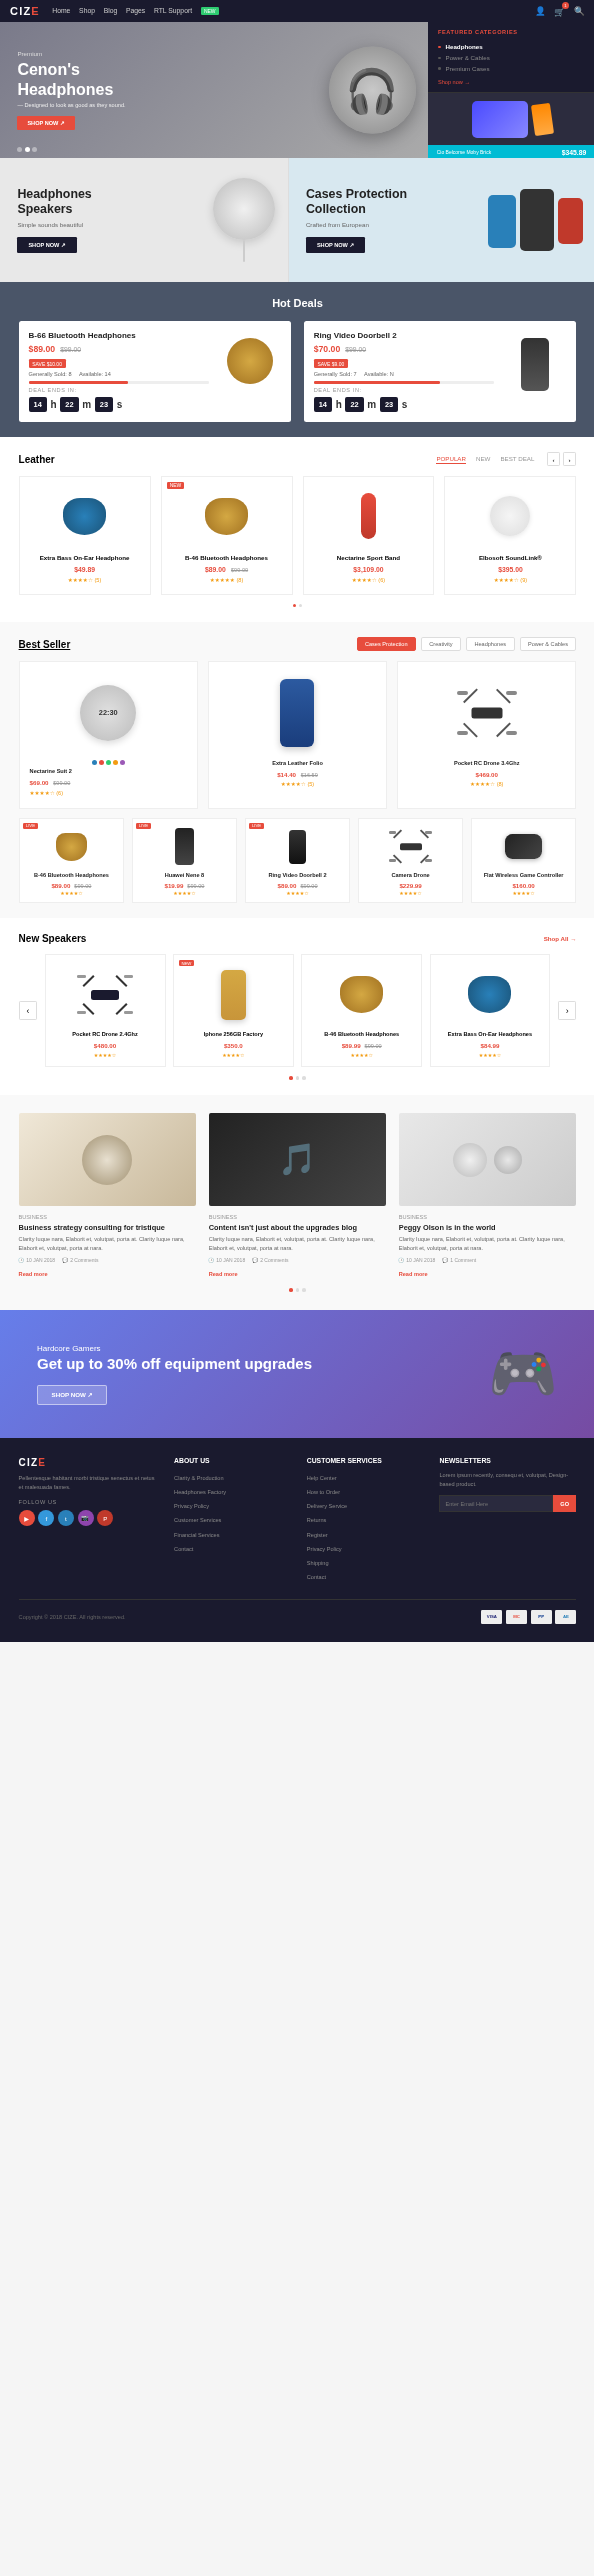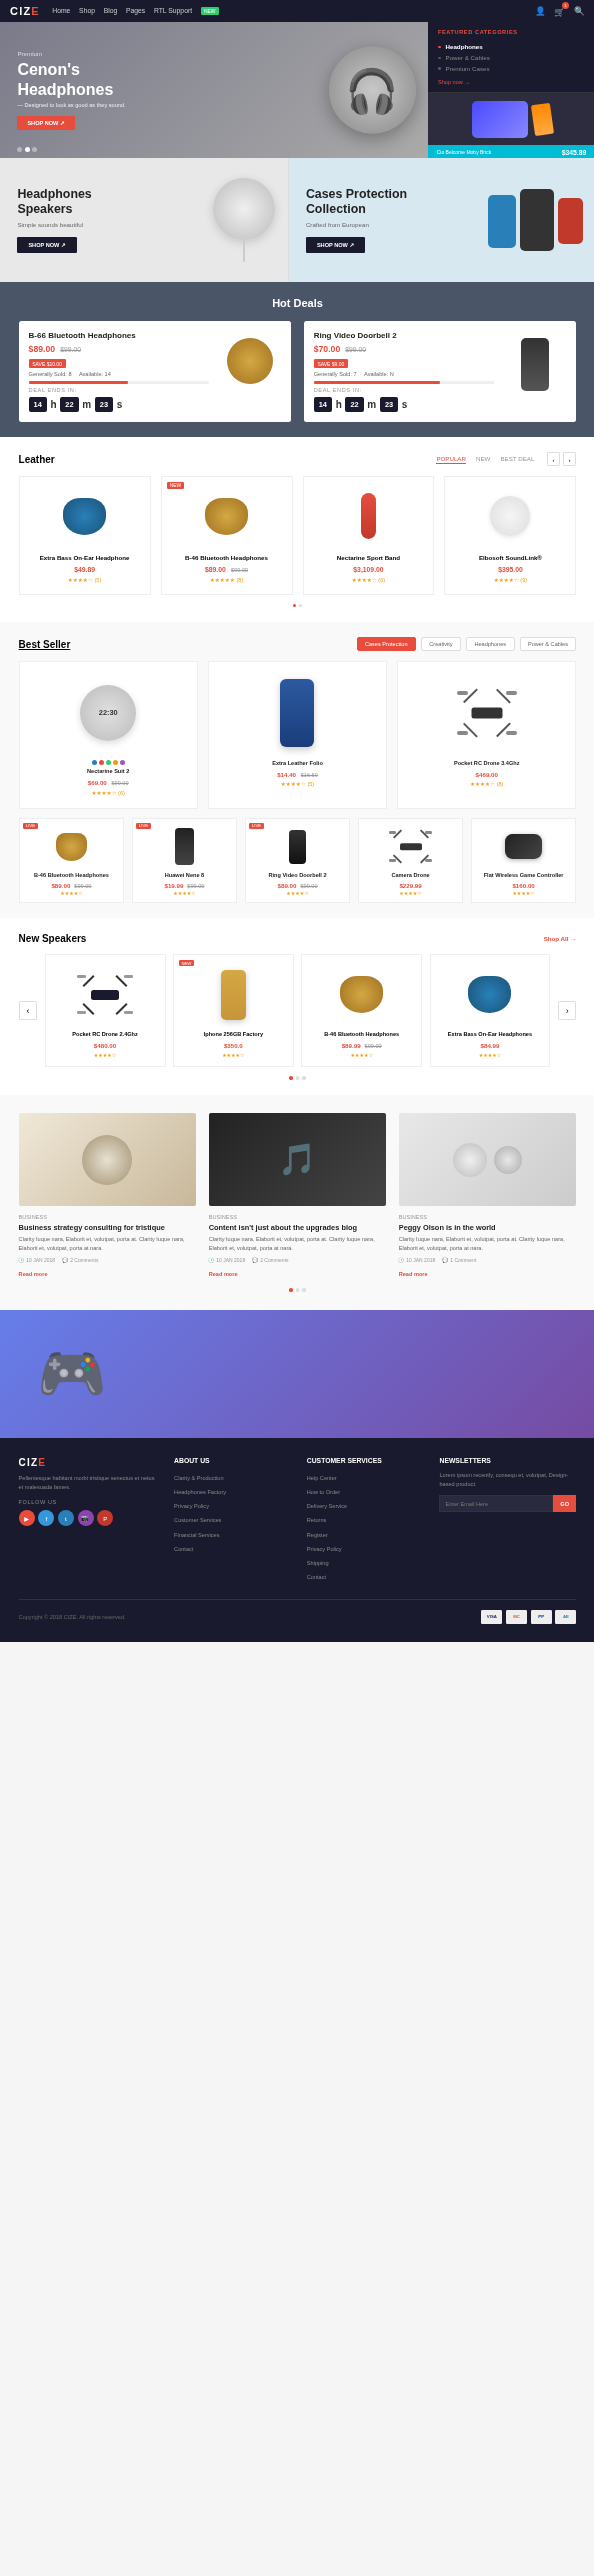--- a/index.html
+++ b/index.html
@@ -245,21 +245,21 @@
     <div style="display:flex;gap:5px;">
       <button style="padding:3.1px 7.4px;font-size:5.6px;border-radius:1.9px;cursor:pointer;background:#e74c3c;color:#fff;border:0.6px solid #e74c3c;">Cases Protection</button>
       <button style="padding:3.1px 7.4px;font-size:5.6px;border-radius:1.9px;cursor:pointer;background:#fff;color:#666;border:0.6px solid #ddd;">Creativity</button>
       <button style="padding:3.1px 7.4px;font-size:5.6px;border-radius:1.9px;cursor:pointer;background:#fff;color:#666;border:0.6px solid #ddd;">Headphones</button>
       <button style="padding:3.1px 7.4px;font-size:5.6px;border-radius:1.9px;cursor:pointer;background:#fff;color:#666;border:0.6px solid #ddd;">Power &amp; Cables</button>
     </div>
   </div>
 
   <div style="display:flex;gap:10px;margin-bottom:8.7px;">
 
-    <div style="flex:1;background:#fff;border:0.6px solid #eee;padding:10px;text-align:center;cursor:pointer;">
+    <div style="flex:1;background:#fff;border:0.6px solid #eee;padding:10px;text-align:left;cursor:pointer;">
       <div style="width:100%;height:81px;display:flex;align-items:center;justify-content:center;margin-bottom:6.2px;">
         <div style="width:56px;height:56px;background:radial-gradient(circle,#e0e0e0,#bbb);border-radius:50%;display:flex;align-items:center;justify-content:center;box-shadow:0 2.5px 7.4px rgba(0,0,0,0.15);">
           <span style="font-size:7.4px;font-weight:700;color:#333;">22:30</span>
         </div>
       </div>
       <div style="display:flex;gap:1.9px;justify-content:center;margin-bottom:3.7px;">
         <div style="width:5px;height:5px;border-radius:50%;background:#2980b9;"></div>
         <div style="width:5px;height:5px;border-radius:50%;background:#e74c3c;"></div>
         <div style="width:5px;height:5px;border-radius:50%;background:#2ecc71;"></div>
         <div style="width:5px;height:5px;border-radius:50%;background:#f39c12;"></div>
@@ -499,20 +499,25 @@
 
   </div>
   <div style="text-align:center;margin-top:10px;display:flex;justify-content:center;gap:2.5px;">
     <span style="width:3.7px;height:3.7px;border-radius:50%;background:#e74c3c;cursor:pointer;display:inline-block;"></span>
     <span style="width:3.7px;height:3.7px;border-radius:50%;background:#ddd;cursor:pointer;display:inline-block;"></span>
     <span style="width:3.7px;height:3.7px;border-radius:50%;background:#ddd;cursor:pointer;display:inline-block;"></span>
   </div>
 </div>
 
 <div style="background:linear-gradient(135deg,#667eea,#764ba2);padding:31px 37px;display:flex;align-items:center;justify-content:space-between;">
+  <div>
+    <h2 style="color:#fff;font-size:8px;font-weight:400;margin-bottom:2.5px;">Hardcore Gamers</h2>
+    <p style="color:#fff;font-size:15px;font-weight:900;margin:0 0 12.4px;">Get up to 30% off equipment upgrades</p>
+    <button style="background:rgba(255,255,255,0.2);color:#fff;border:1.2px solid rgba(255,255,255,0.5);padding:5.6px 13.6px;font-size:6.2px;cursor:pointer;border-radius:1.9px;font-weight:700;">SHOP NOW ↗</button>
+  </div>
   <div style="font-size:56px;opacity:0.9;">🎮</div>
 </div>
 
 <div style="background:#1a1a2e;padding:18.6px;">
   <div style="display:flex;gap:18.6px;margin-bottom:15px;">
 
     <div style="flex:1.2;">
       <div style="color:#fff;font-weight:900;font-size:10px;letter-spacing:1.2px;margin-bottom:6.2px;">CIZ<span style="color:#e74c3c;">E</span></div>
       <p style="color:#888;font-size:5.6px;line-height:1.6;margin-bottom:7.4px;">Pellentesque habitant morbi tristique senectus et netus et malesuada fames.</p>
       <div style="color:#888;font-size:5.6px;margin-bottom:5px;text-transform:uppercase;letter-spacing:0.6px;">FOLLOW US</div>

